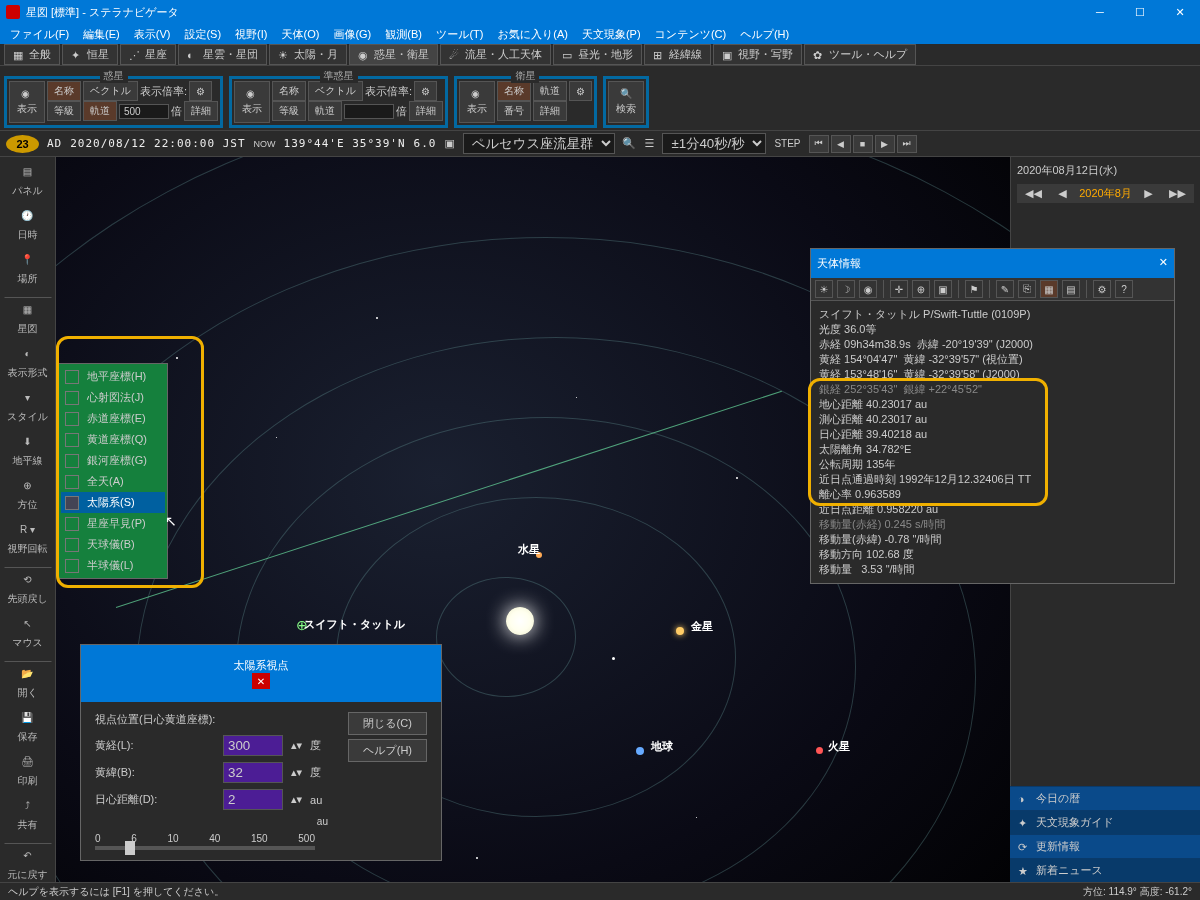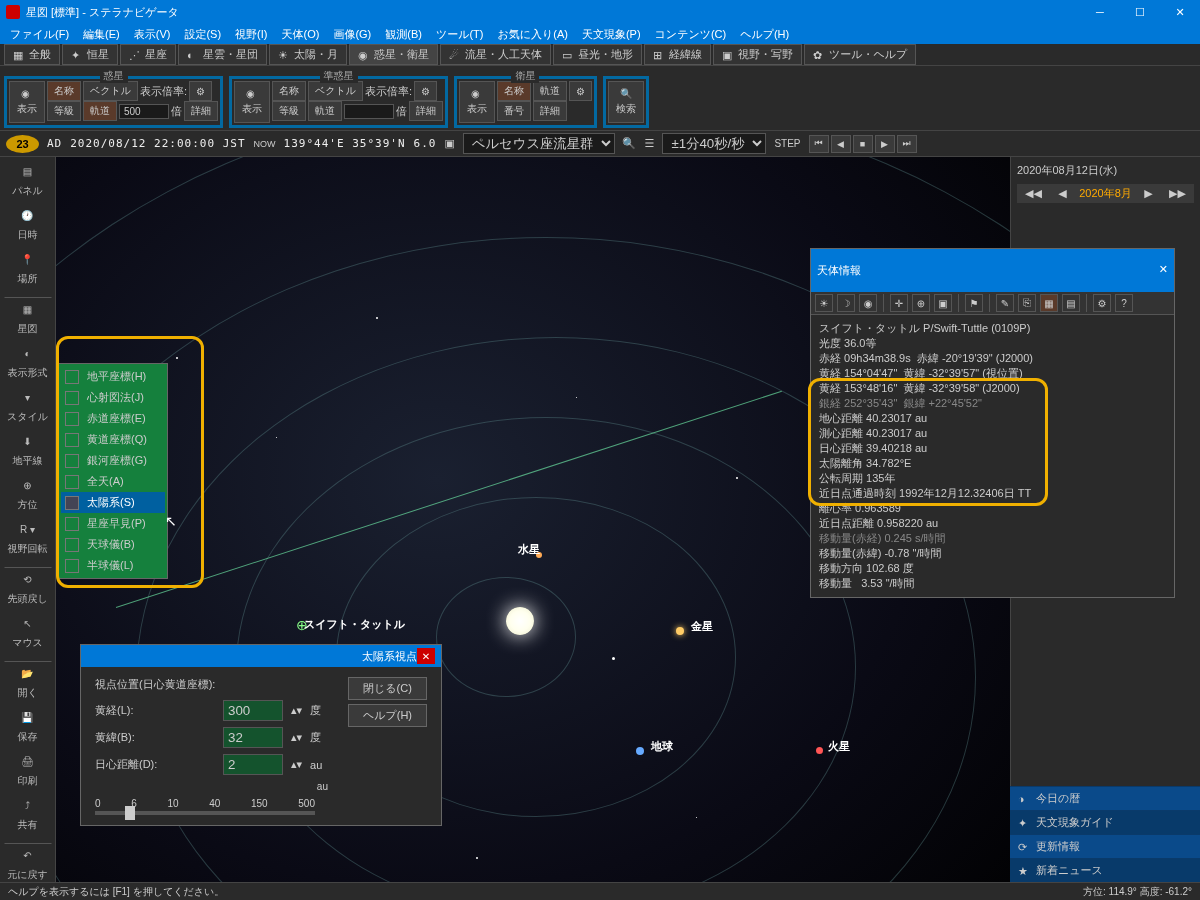--- a/index.html
+++ b/index.html
@@ -46,32 +46,32 @@
 .rslinks { position: absolute; bottom: 18px; right: 0; width: 190px; }
 .rslinks div { background: #0a4a8a; padding: 4px 8px; border-top: 1px solid #0a3a6a; display:flex; align-items:center; gap:6px; }
 .rslinks div.alt { background: #083a6a; }
 .rslinks .rslicon { width:12px; height:12px; display:inline-block; }
 .context-menu { position: absolute; left: 58px; top: 363px; background: #15803d; border: 1px solid #666; padding: 2px; z-index: 50; }
 .context-menu .item { padding: 3px 18px 3px 26px; position: relative; display: flex; align-items: center; }
 .context-menu .item:hover, .context-menu .item.hl { background: #0060a0; color: #fff; }
 .context-menu .item .cicon { position: absolute; left: 4px; width: 14px; height: 14px; border: 1px solid #777; }
 .highlight-box { position: absolute; border: 3px solid #f0b000; border-radius: 12px; pointer-events: none; z-index: 60; }
 .dialog { position: absolute; background: #2a2a2a; border: 1px solid #666; z-index: 40; }
-.dialog .dtitle { background: #0078d7; color: #fff; padding: 3px 6px; display: flex; justify-content: flex-end; align-items: center; }
+.dialog .dtitle { background: #0078d7; color: #fff; padding: 13px 6px; display: flex; justify-content: flex-start; align-items: center; flex-direction: column; }
 .dialog .dclose { background: #c00; color: #fff; width: 18px; height: 16px; display: flex; align-items: center; justify-content: center; font-size: 10px; }
 .dialog .dbody { padding: 10px 14px; }
 .dialog .drow { display: flex; align-items: center; gap: 8px; margin-bottom: 6px; }
 .dialog .drow label { width: 120px; }
-.dialog input[type=text] { background: #14532d; border: 1px solid #555; color: #ccc; padding: 2px 4px; width: 60px; }
+.dialog input[type=text] { background: #4c1d95; border: 1px solid #555; color: #ccc; padding: 2px 4px; width: 60px; }
 .dialog .dbtn { background: #3a3a3a; border: 1px solid #666; padding: 3px 14px; margin-bottom: 4px; display: block; text-align: center; }
 .slider-ticks { display: flex; justify-content: space-between; width: 220px; font-size: 10px; margin-top: 6px; }
 .slider-track { width: 220px; height: 4px; background: #555; position: relative; margin-top: 2px; }
 .slider-thumb { position: absolute; width: 10px; height: 14px; background: #ccc; top: -5px; left: 30px; }
 .info-panel { position: absolute; left: 810px; top: 248px; width: 365px; background: #2a2a2a; border: 1px solid #666; z-index: 45; }
-.info-panel .iptitle { background: #0078d7; color: #fff; padding: 14px 6px; display: flex; justify-content: space-between; }
+.info-panel .iptitle { background: #0078d7; color: #fff; padding: 7px 6px; display: flex; justify-content: space-between; }
 .info-toolbar { background: #333; padding: 2px 4px; display: flex; gap: 4px; border-bottom: 1px solid #555; }
 .info-toolbar .itbtn { width: 18px; height: 18px; border: 1px solid #555; display: flex; align-items: center; justify-content: center; font-size: 10px; }
 .info-toolbar .isep { width: 1px; background: #555; margin: 0 2px; }
 .info-body { padding: 6px 8px; font-family: "MS Gothic", monospace; font-size: 11px; line-height: 15px; white-space: pre; }
 .info-body .dim { color: #888; }
 .statusbar { position: absolute; bottom: 0; left: 0; right: 0; height: 18px; background: #2a2a2a; border-top: 1px solid #444; display: flex; align-items: center; justify-content: space-between; padding: 0 8px; font-size: 10px; }
 .view-badge { position: absolute; left: 70px; top: 325px; background: rgba(0,60,40,.8); padding: 2px 6px; color: #8f8; font-size: 10px; }
 .view-badge-num { position: absolute; left: 70px; top: 343px; color: #5c8; font-size: 10px; }
 .moon-info { font-size:10px; color:#bbb; margin-top:8px; }
 .moon-info .moon-icon { width:12px; height:12px; display:inline-block; border:1px solid #888; border-radius:50%; background:linear-gradient(90deg,#888 50%,#222 50%); vertical-align:middle; margin-right:4px;}

